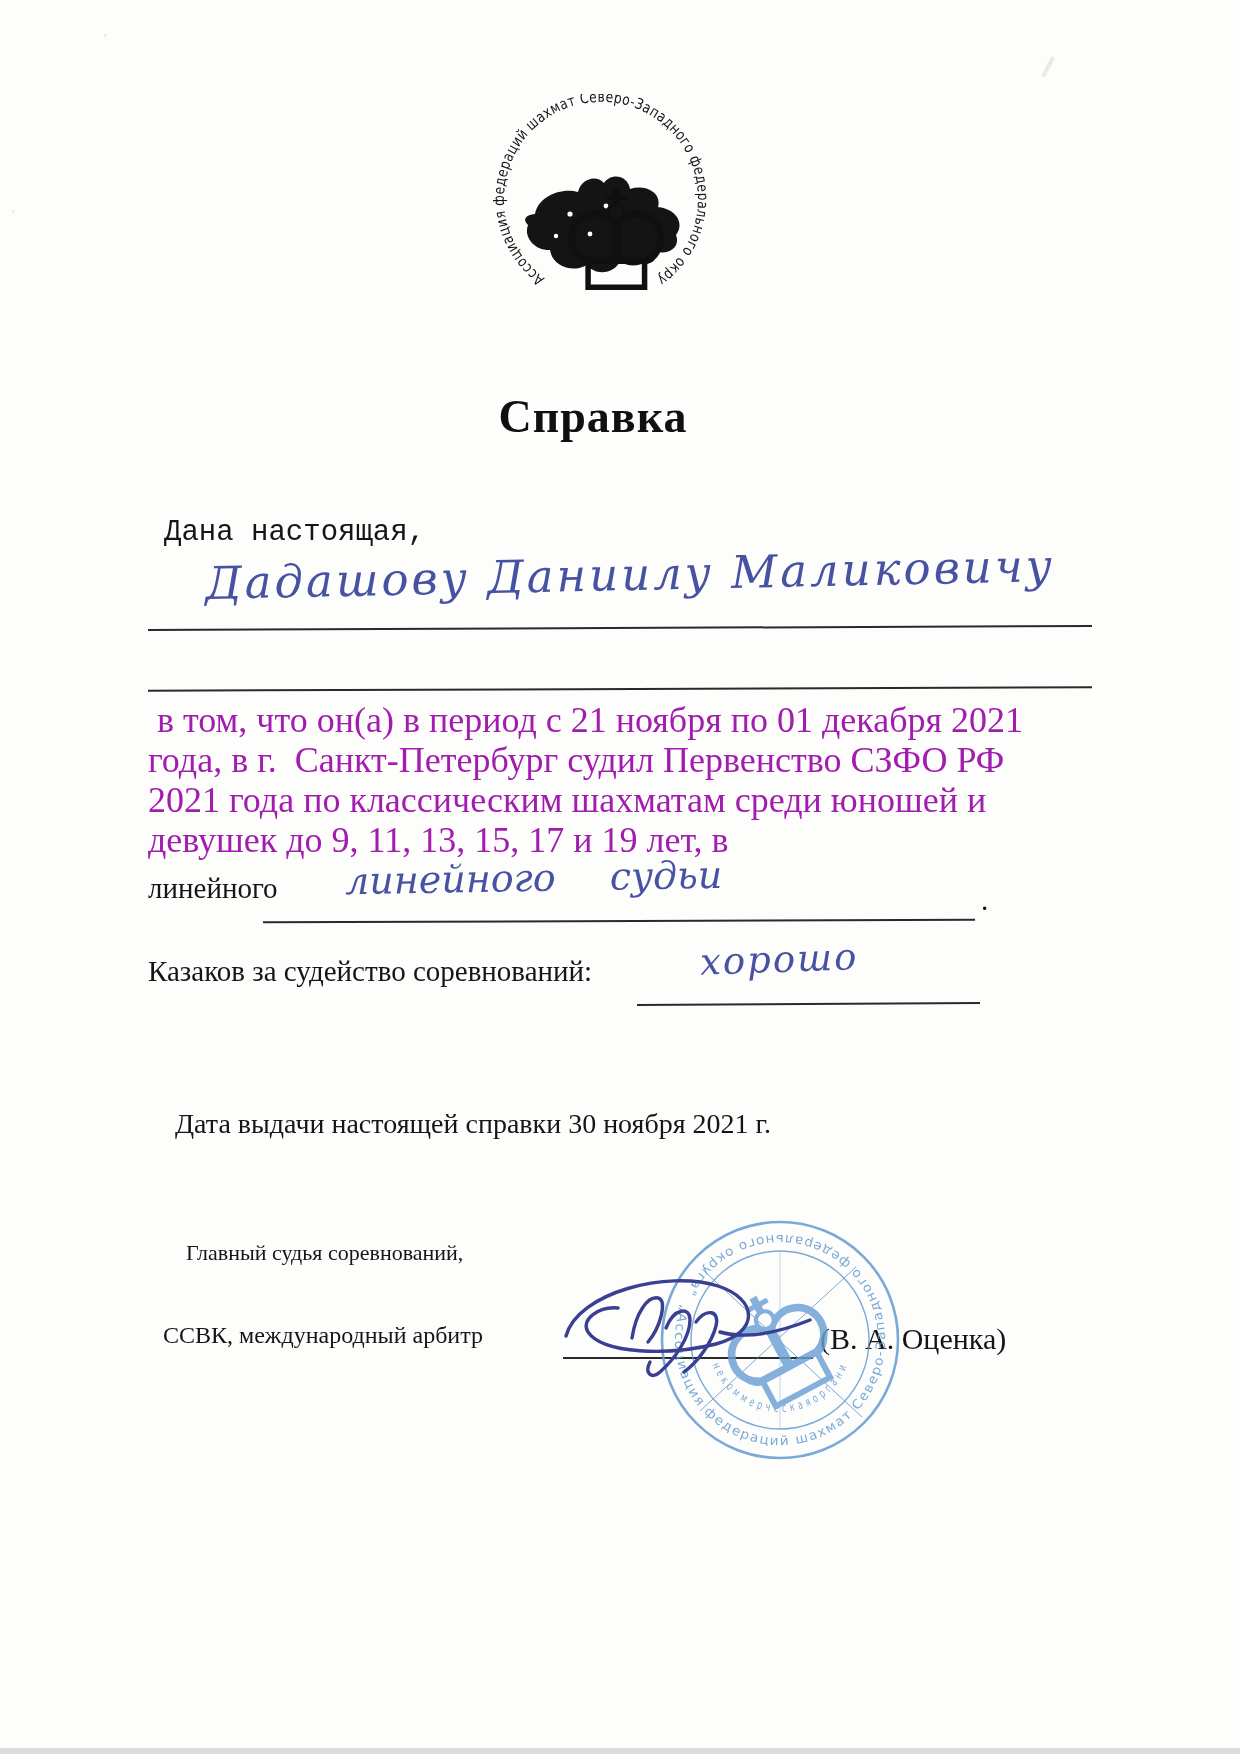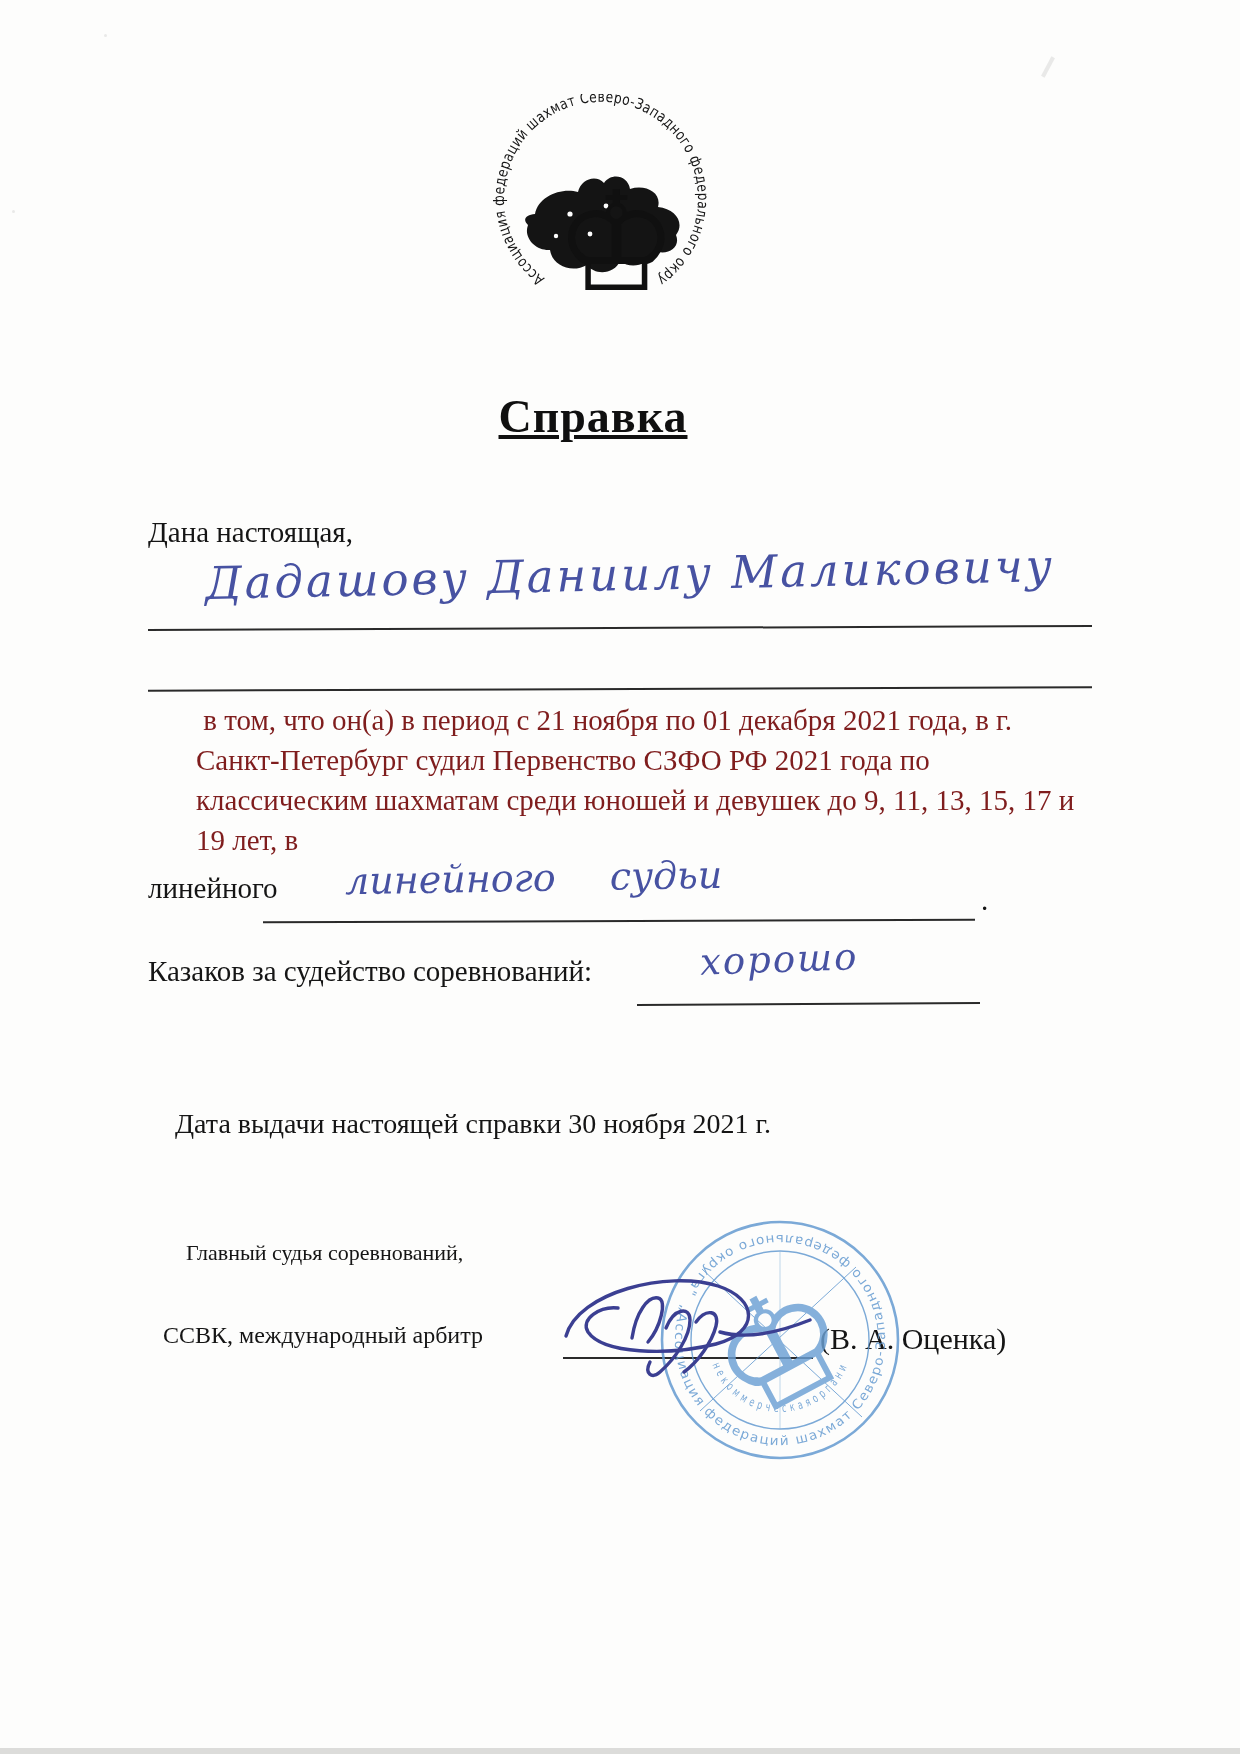--- a/index.html
+++ b/index.html
@@ -11,21 +11,21 @@
     font-family:"Liberation Serif","DejaVu Serif",serif;
     color:#171717;
   }
   .abs{position:absolute;}
   .doc-text{font-family:"Liberation Serif","DejaVu Serif",serif;color:#141414;}
   .title{
     width:1186px;text-align:center;
     font-size:46px;font-weight:bold;letter-spacing:1px;color:#101010;
   }
   .body-par{
-    width:884px;font-size:29px;line-height:40px;white-space:pre-wrap;color:#7f1d1d;margin-left:48px;
+    width:884px;font-size:36px;line-height:40px;white-space:pre-wrap;color:#a21caf;
   }
   .label{font-size:29px;color:#151515;}
   .rule{height:0;border-top:2px solid #2a2a2a;}
   .hand{
     font-family:"DejaVu Serif","Liberation Serif",serif;
     font-style:italic;
     color:#4752a2;
   }
   .hand-name{font-size:45px;letter-spacing:3px;transform:rotate(-1.2deg);white-space:nowrap;}
   .hand-role{font-size:38px;word-spacing:42px;transform:rotate(-1deg);white-space:nowrap;}
@@ -55,23 +55,23 @@
       <circle cx="128" cy="112" r="2.4" fill="#fff"></circle>
 
       <text x="138" y="196" text-anchor="middle" font-family="DejaVu Sans" font-size="138" fill="#101010">♔</text>
 
       <text font-family="DejaVu Sans" font-size="15" fill="#161616" letter-spacing="0.5">
         <textPath href="#logoArc" textLength="505" lengthAdjust="spacingAndGlyphs">Ассоциация федераций шахмат Северо-Западного федерального округа</textPath>
       </text>
     </svg>
   </div>
 
-  <div class="abs title doc-text" style="left:0;top:390px;text-decoration:underline;">Справка</div>
+  <div class="abs title doc-text" style="left:0;top:390px;">Справка</div>
 
-  <div class="abs label doc-text" style="left:148px;top:516px;">Дана настоящая,</div>
+  <div class="abs label doc-text" style="left:164px;top:516px;font-family:Liberation Mono, monospace;">Дана настоящая,</div>
 
   <div class="abs hand hand-name" style="left:205px;top:548px;">Дадашову Даниилу Маликовичу</div>
 
   <div class="abs rule" style="left:148px;top:627px;width:944px;transform:rotate(-0.25deg);"></div>
   <div class="abs rule" style="left:148px;top:688px;width:944px;transform:rotate(-0.2deg);"></div>
 
   <div class="abs body-par doc-text" style="left:148px;top:700px;"> в том, что он(а) в период с 21 ноября по 01 декабря 2021 года, в г.  Санкт-Петербург судил Первенство СЗФО РФ 2021 года по классическим шахматам среди юношей и девушек до 9, 11, 13, 15, 17 и 19 лет, в</div>
 
   <div class="abs label doc-text" style="left:148px;top:872px;">линейного</div>
   <div class="abs hand hand-role" style="left:345px;top:856px;">линейного судьи</div>

